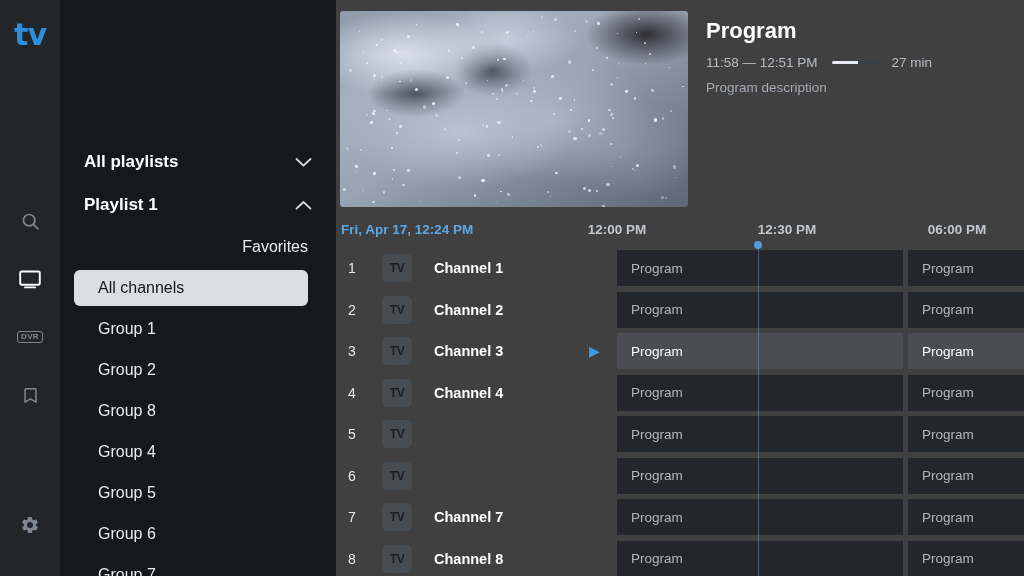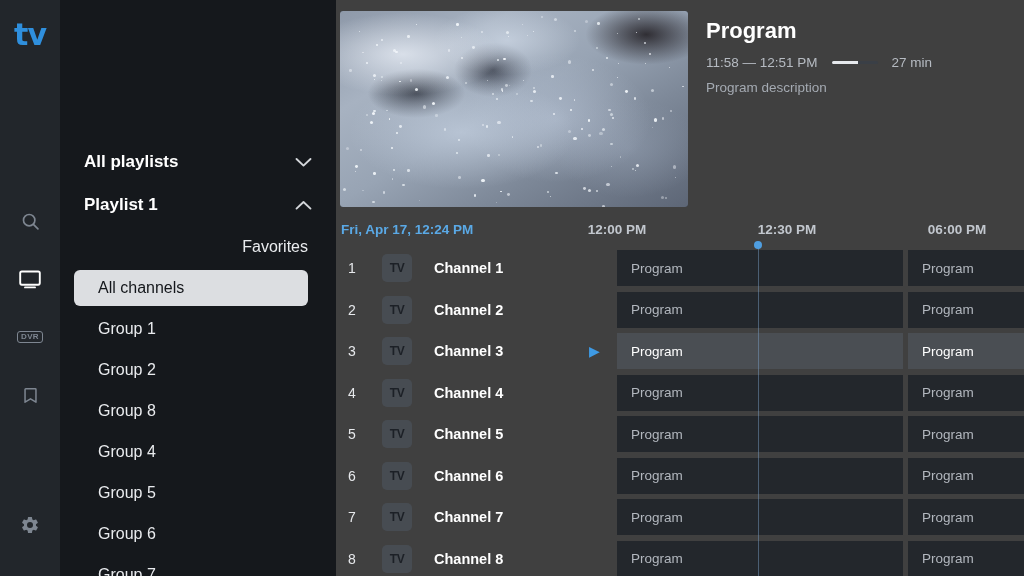--- a/index.html
+++ b/index.html
@@ -524,28 +524,26 @@
         <div class="row" style="top: 124.5px;">
           <div class="ch-num">4</div>
           <div class="ch-logo">TV</div>
           <div class="ch-name">Channel 4</div>
           <div class="cell" style="left: 281px; width: 286px;">Program</div>
           <div class="cell" style="left: 572px; width: 116px;">Program</div>
         </div>
         <div class="row" style="top: 166px;">
           <div class="ch-num">5</div>
           <div class="ch-logo">TV</div>
-          <div class="ch-name">Channel 5</div>
           <div class="cell" style="left: 281px; width: 286px;">Program</div>
           <div class="cell" style="left: 572px; width: 116px;">Program</div>
         </div>
         <div class="row" style="top: 207.5px;">
           <div class="ch-num">6</div>
           <div class="ch-logo">TV</div>
-          <div class="ch-name">Channel 6</div>
           <div class="cell" style="left: 281px; width: 286px;">Program</div>
           <div class="cell" style="left: 572px; width: 116px;">Program</div>
         </div>
         <div class="row" style="top: 249px;">
           <div class="ch-num">7</div>
           <div class="ch-logo">TV</div>
           <div class="ch-name">Channel 7</div>
           <div class="cell" style="left: 281px; width: 286px;">Program</div>
           <div class="cell" style="left: 572px; width: 116px;">Program</div>
         </div>

